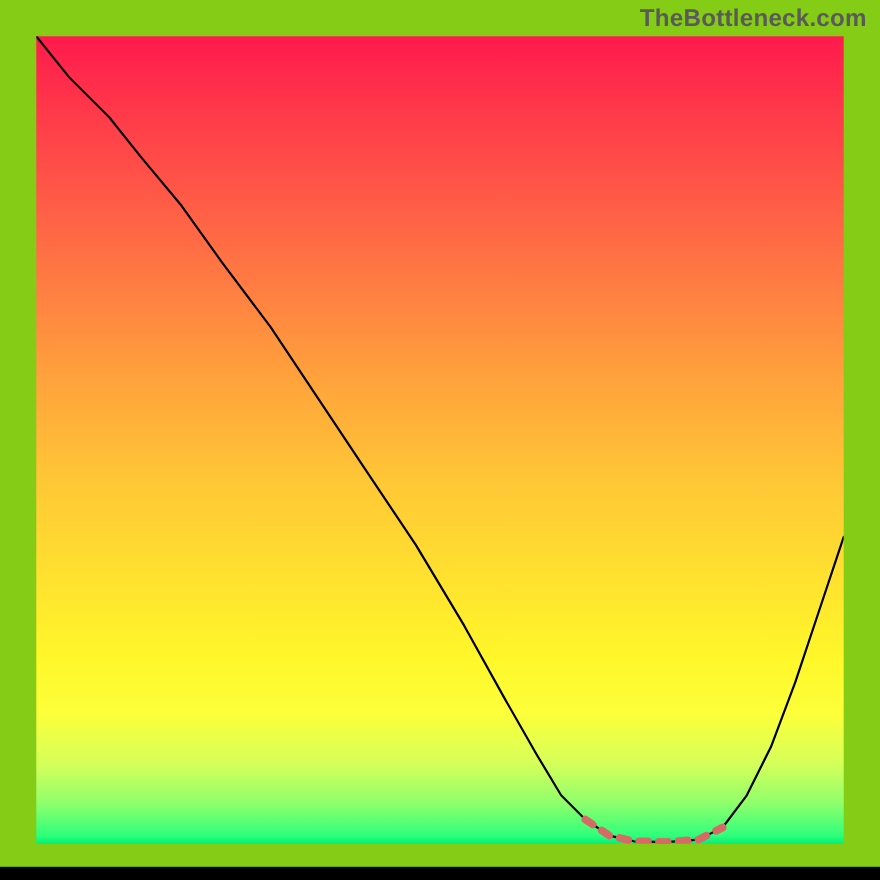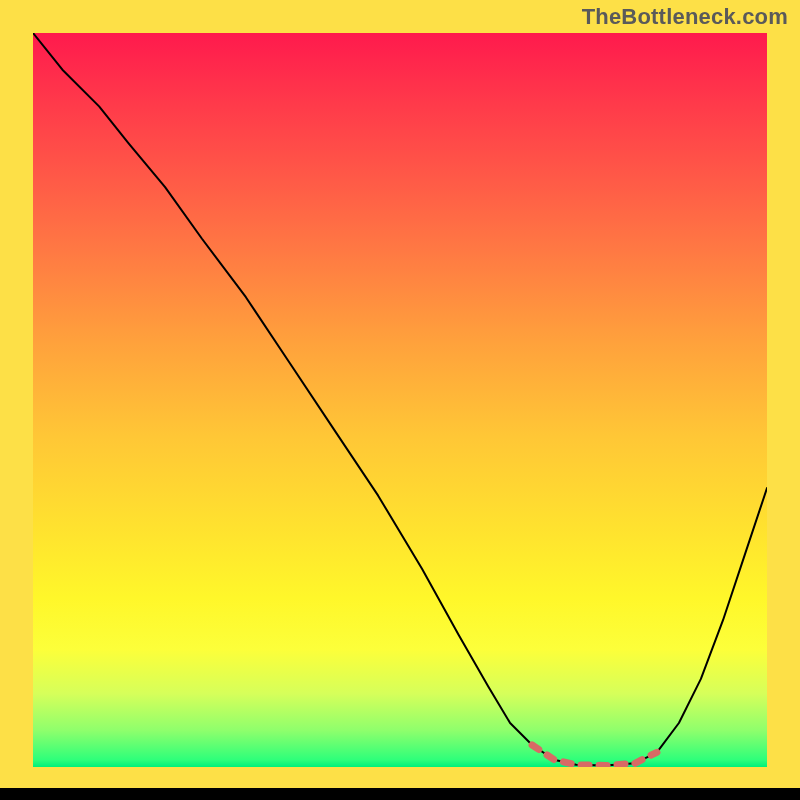--- a/index.html
+++ b/index.html
@@ -1,21 +1,21 @@
 <!DOCTYPE html>
 <html><head>
 <meta charset="utf-8">
 <style>
   * { margin: 0; padding: 0; box-sizing: border-box; }
   html, body { width: 800px; height: 800px; background: #000; overflow: hidden; }
   .stage {
     position: relative;
     width: 800px;
     height: 788px;
-    background: #fde047;
+    background: #84cc16;
   }
   .watermark {
     position: absolute;
     top: 4px;
     right: 12px;
     font-family: Arial, Helvetica, sans-serif;
     font-size: 22px;
     font-weight: 600;
     color: #5a5a5a;
     letter-spacing: 0.2px;

